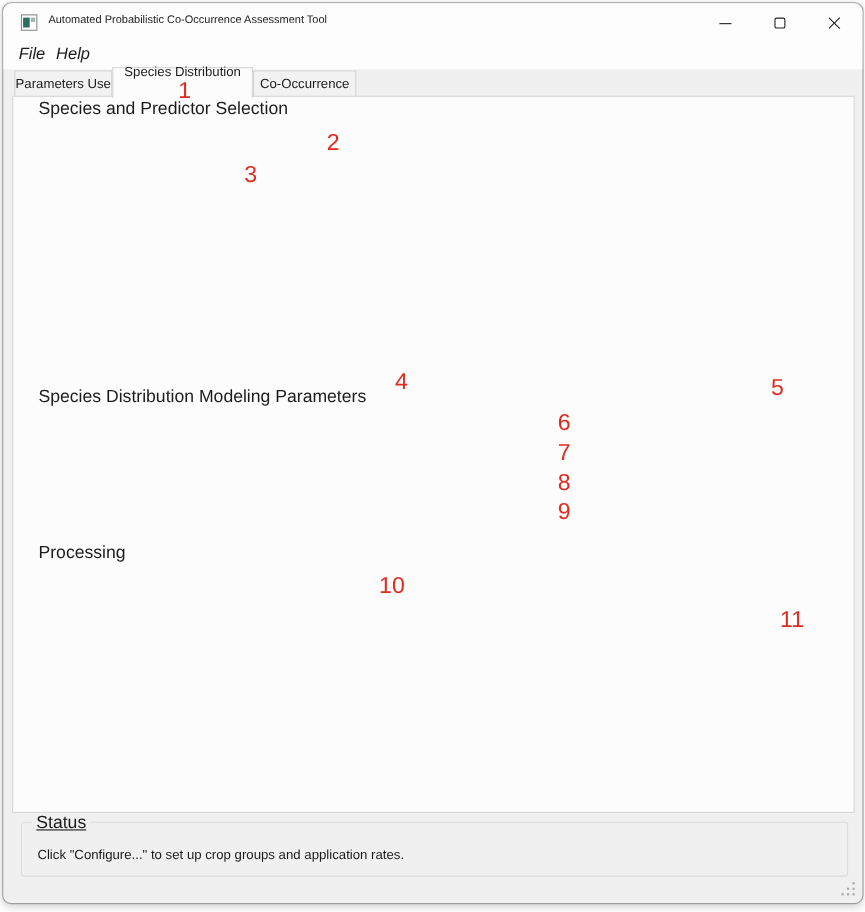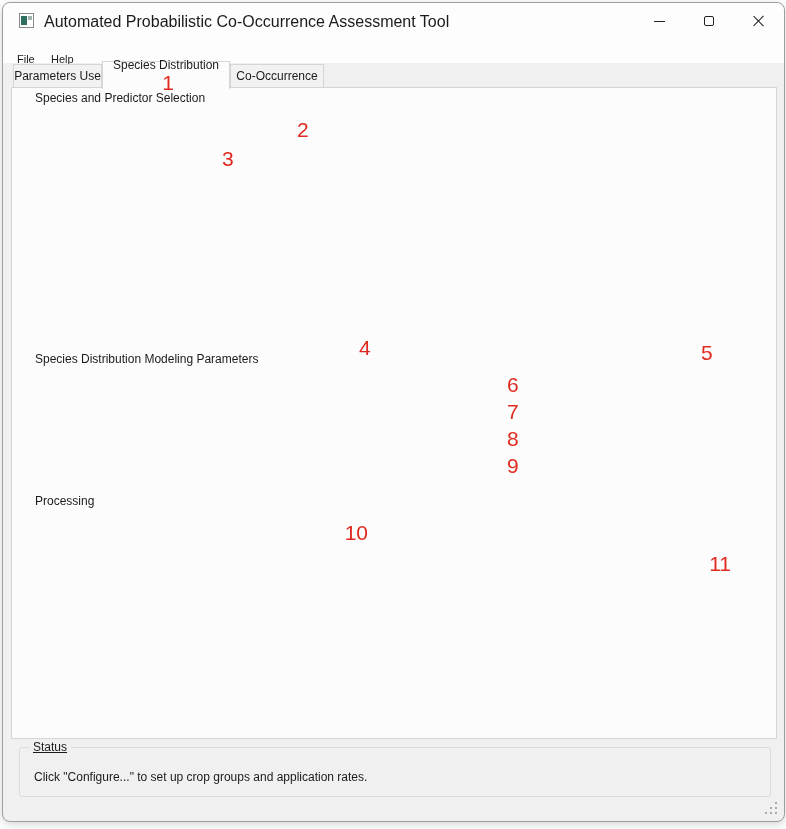--- a/index.html
+++ b/index.html
@@ -7,40 +7,40 @@
          -webkit-font-smoothing:antialiased;overflow:hidden;}
   .window{position:absolute;left:2px;top:2px;width:781px;height:818px;background:#f0f0f0;
           border:1px solid #9f9f9f;border-radius:8px;box-shadow:0 2px 8px rgba(0,0,0,.18);}
   
   .titlebar{position:absolute;left:0;top:0;width:100%;height:36px;background:#fdfdfd;
             border-radius:8px 8px 0 0;}
   .app-icon{position:absolute;left:16px;top:10px;width:15px;height:15px;border:1px solid #8a8a8a;
             background:#fff;box-sizing:border-box;}
   .app-icon .b1{position:absolute;left:1px;top:2px;width:6px;height:9px;background:#2d6e5e;}
   .app-icon .b2{position:absolute;left:8px;top:2px;width:4px;height:4px;background:#9fb6ae;}
-  .title-text{position:absolute;left:41px;top:10px;font-size:16px;color:#1b1b1b;white-space:nowrap;}
+  .title-text{position:absolute;left:41px;top:10px;font-size:10px;color:#1b1b1b;white-space:nowrap;}
   .winbtn{position:absolute;top:3px;width:44px;height:30px;display:flex;align-items:center;justify-content:center;}
   .glyph-min{width:11px;height:1px;background:#222;}
   .glyph-max{width:10px;height:10px;border:1.2px solid #222;border-radius:2px;box-sizing:border-box;}
   .glyph-close{position:relative;width:12px;height:12px;}
   .glyph-close:before,.glyph-close:after{content:"";position:absolute;left:5px;top:-1px;width:1.3px;height:14px;background:#222;}
   .glyph-close:before{transform:rotate(45deg);} .glyph-close:after{transform:rotate(-45deg);}
   
   .menubar{position:absolute;left:0;top:36px;width:100%;height:24px;background:#fdfdfd;}
-  .menu-item{position:absolute;top:12px;font-size:11px;color:#1b1b1b;padding:2px 6px;}
+  .menu-item{position:absolute;top:0;font-size:15px;color:#1b1b1b;padding:2px 6px;font-style:italic;}
   
   .tab{position:absolute;top:61px;height:24px;background:#f2f2f2;border:1px solid #d5d5d5;
        box-sizing:border-box;font-size:12px;color:#1b1b1b;display:flex;align-items:center;
        justify-content:center;z-index:2;}
   .tab.active{top:58px;height:28px;background:#fcfcfc;border-bottom:none;z-index:4;}
   .panel{position:absolute;left:8px;top:84px;width:766px;height:652px;background:#fcfcfc;
          border:1px solid #d5d5d5;box-sizing:border-box;z-index:1;}
   
   .group{position:absolute;border:1px solid #dcdcdc;border-radius:3px;box-sizing:border-box;}
-  .legend{position:absolute;top:-8px;left:9px;background:#fcfcfc;padding:0 4px;font-size:12px;color:#1b1b1b;white-space:nowrap;z-index:3;}
+  .legend{position:absolute;top:-8px;left:9px;background:#fcfcfc;padding:0 4px;font-size:16px;color:#1b1b1b;white-space:nowrap;z-index:3;}
   .status-legend{background:#f0f0f0;text-decoration:underline;}
   .lbl{position:absolute;font-size:12px;color:#1b1b1b;white-space:nowrap;}
   .lbl.disabled{color:#9e9e9e;}
   .tfield{position:absolute;border:1px solid #b3b3b3;border-radius:3px;background:#fff;
           font-family:"Liberation Sans",sans-serif;font-size:12px;color:#1b1b1b;
           padding:0 5px;box-sizing:border-box;outline:none;}
   .tfield.disabled{background:#e9e9e9;border-color:#c9c9c9;}
   .combo{position:absolute;border:1px solid #b3b3b3;border-radius:3px;background:#fff;
          font-size:12px;color:#1b1b1b;display:flex;align-items:center;padding:0 6px;box-sizing:border-box;}
   .chevron{position:absolute;right:10px;top:8px;width:7px;height:7px;border-right:1.3px solid #5a5a5a;

